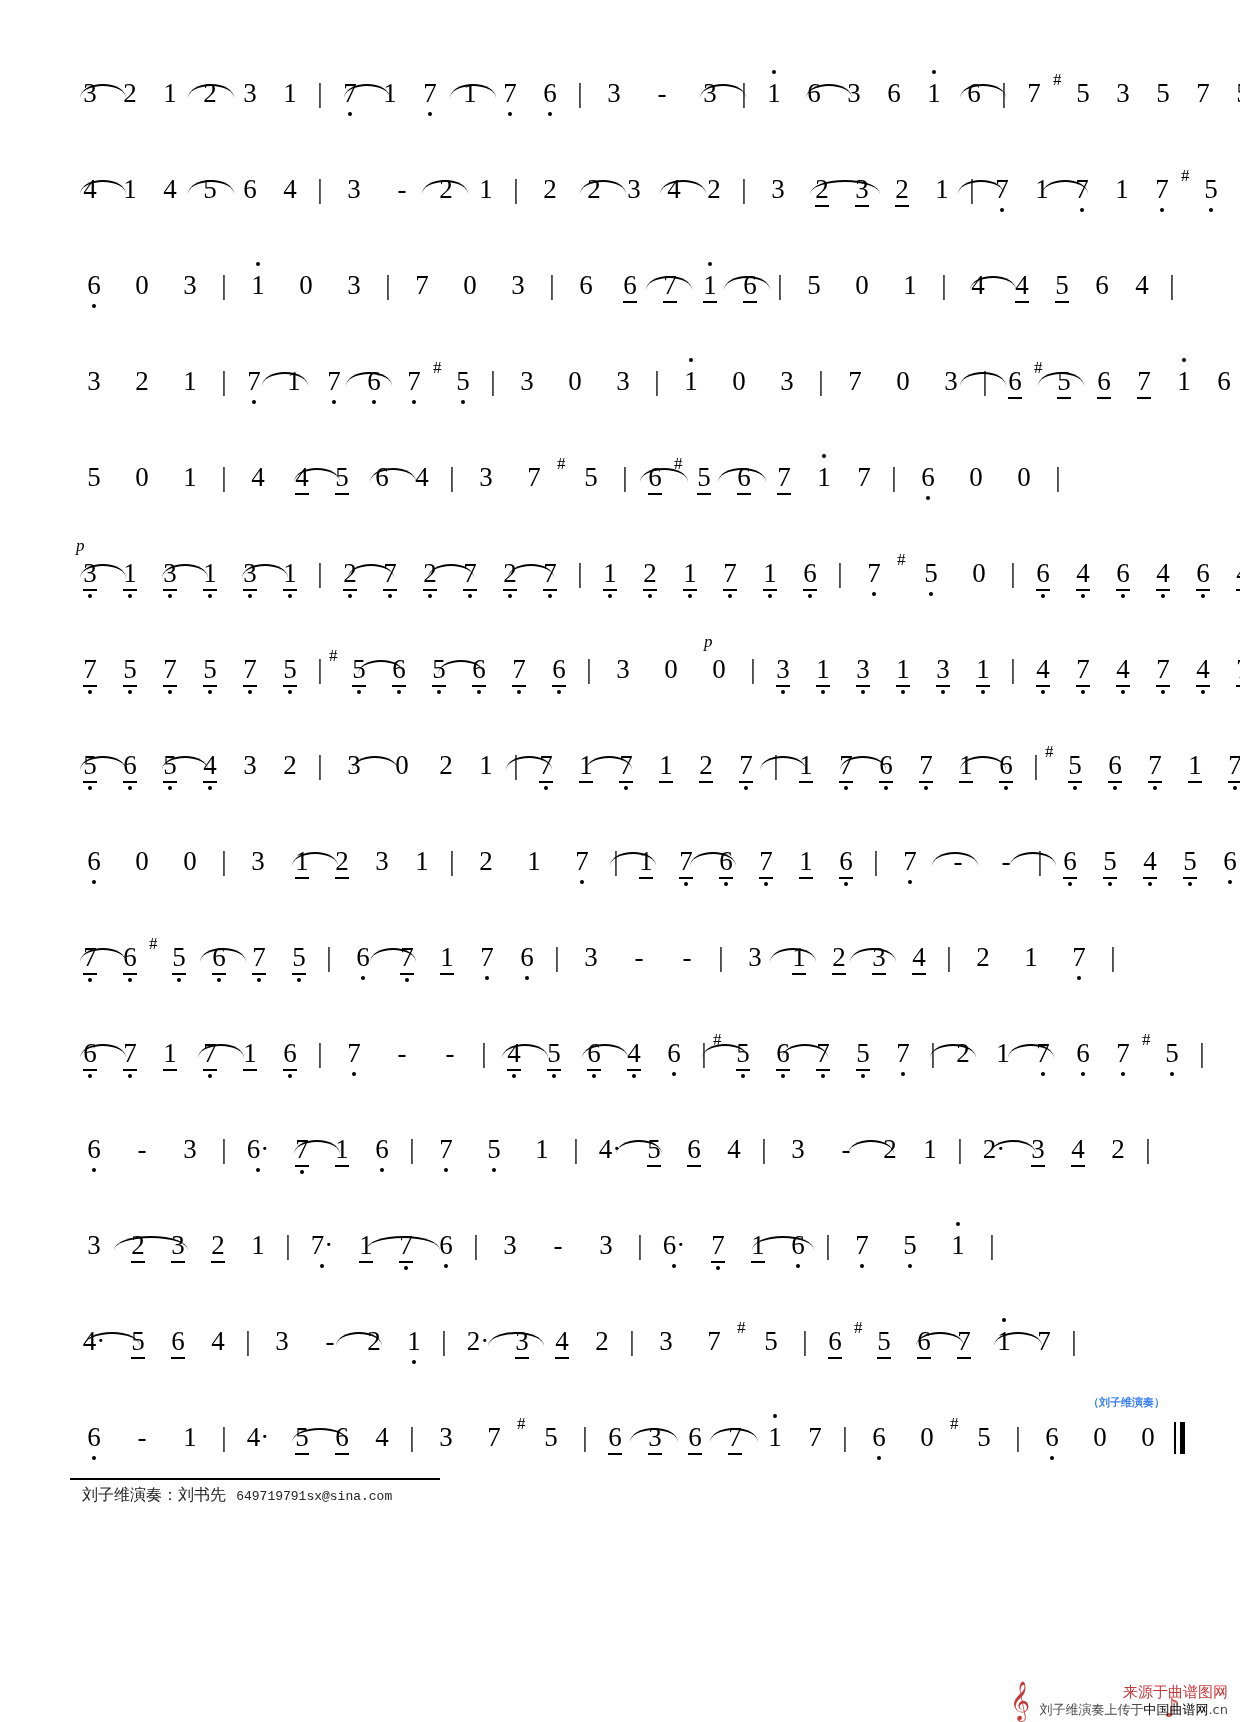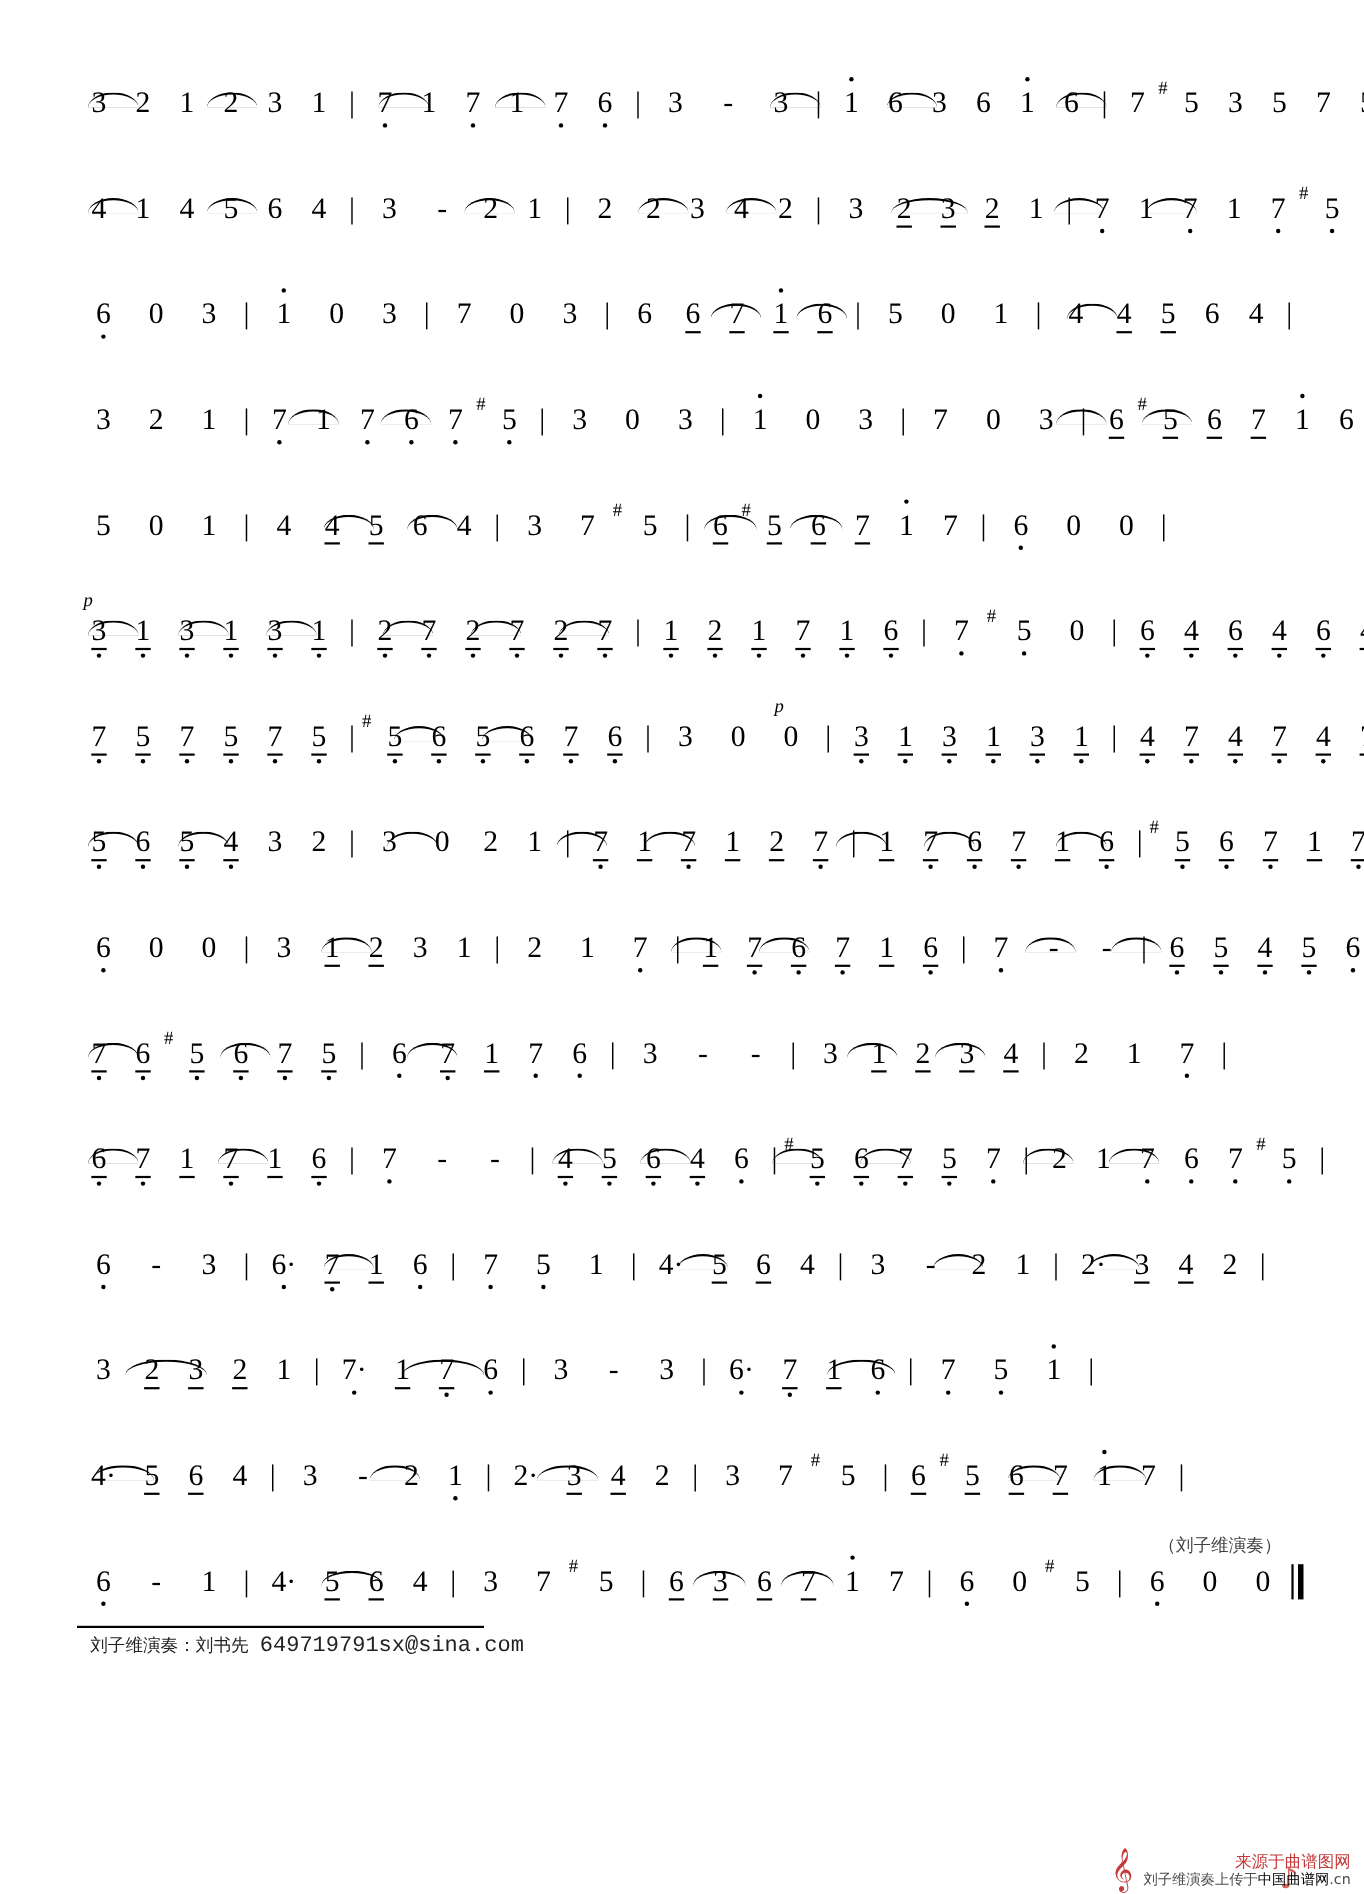--- a/index.html
+++ b/index.html
@@ -132,40 +132,41 @@
     display: block;
   }
   .endbar i.thick { width: 5px; left: 8px; }
   .endbar i.thin { left: 2px; }
 
   .performer {
     position: absolute;
     right: 75px;
     top: 1395px;
     font-family: "DejaVu Sans", sans-serif;
-    font-size: 16px;
-    color: #404040;
+    font-size: 11px;
+    color: #3b82f6;
+    font-weight: bold;
   }
   .editor-rule {
     position: absolute;
     left: 70px;
     top: 1478px;
     width: 370px;
     height: 2px;
     background: #000;
   }
   .editor {
     position: absolute;
     left: 82px;
     top: 1485px;
     font-family: "DejaVu Sans", sans-serif;
     font-size: 16px;
     color: #222;
   }
-  .editor .mail { font-family: "Liberation Mono", monospace; font-size: 20px;}
+  .editor .mail { font-family: "Liberation Mono", monospace; font-size: 13px;}
   .wm {
     position: absolute;
     right: 12px;
     bottom: 4px;
     text-align: right;
     line-height: 1.25;
   }
   .wm .l1 {
     font-family: "DejaVu Sans", sans-serif;
     font-size: 15px;

